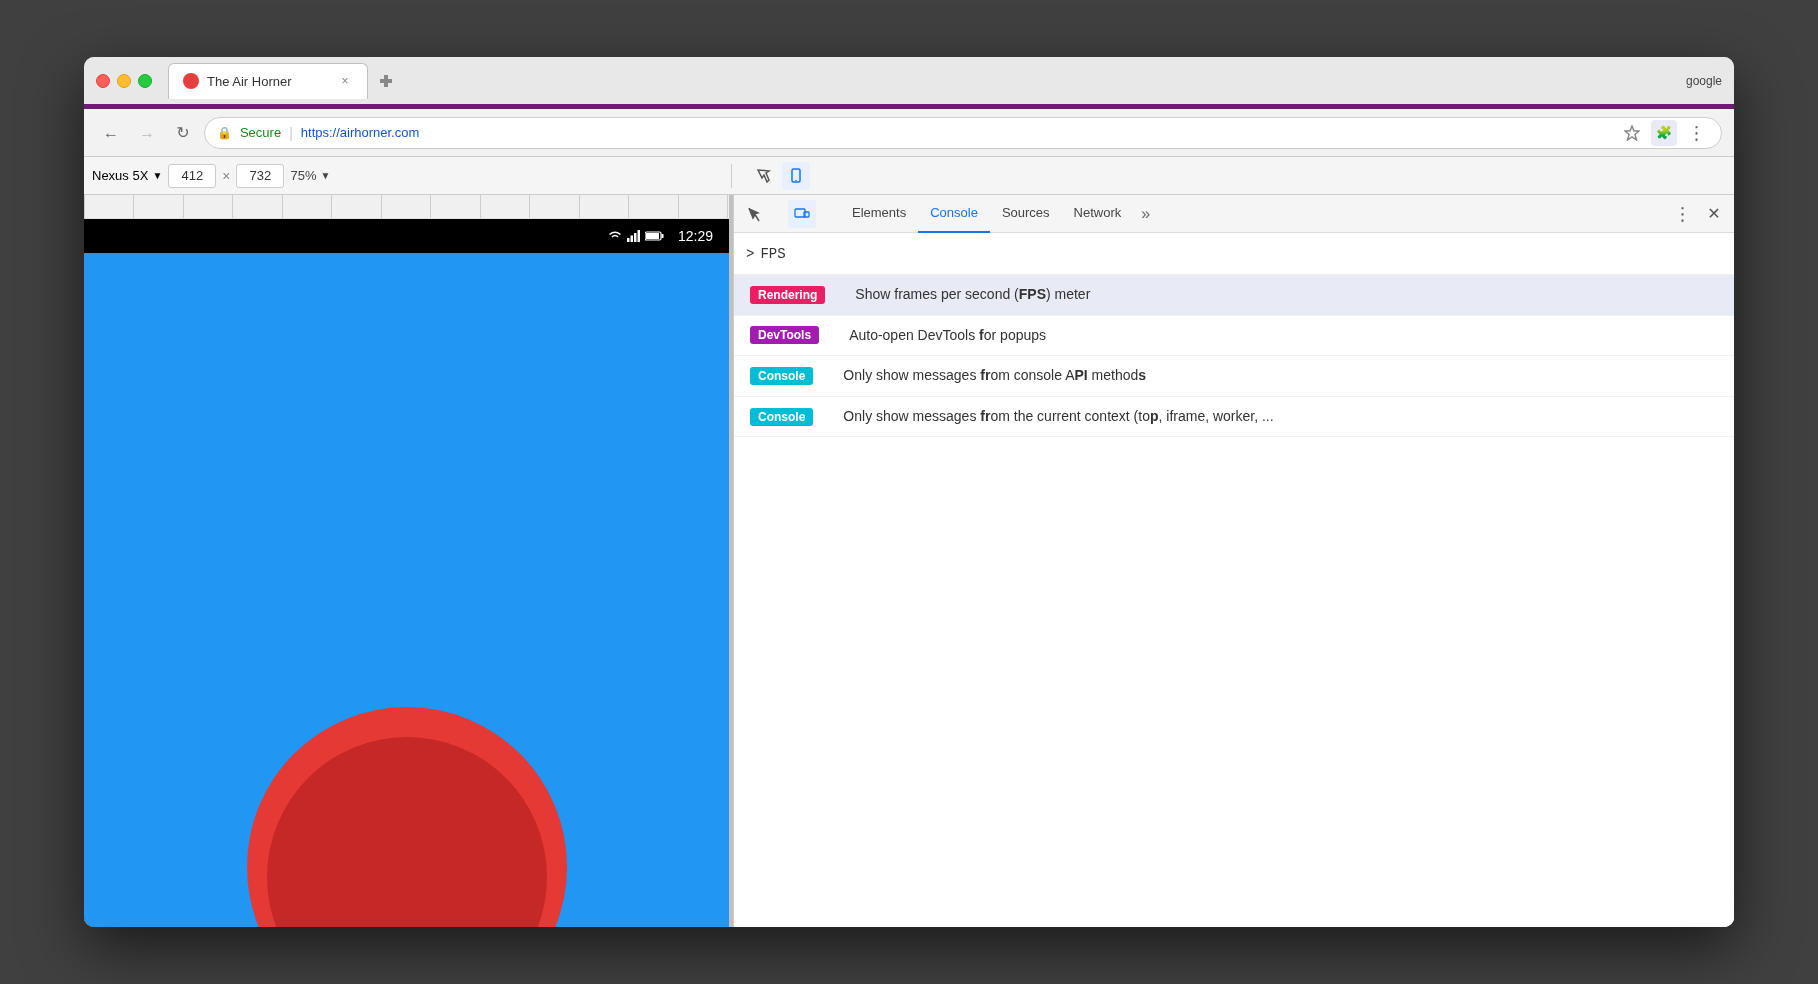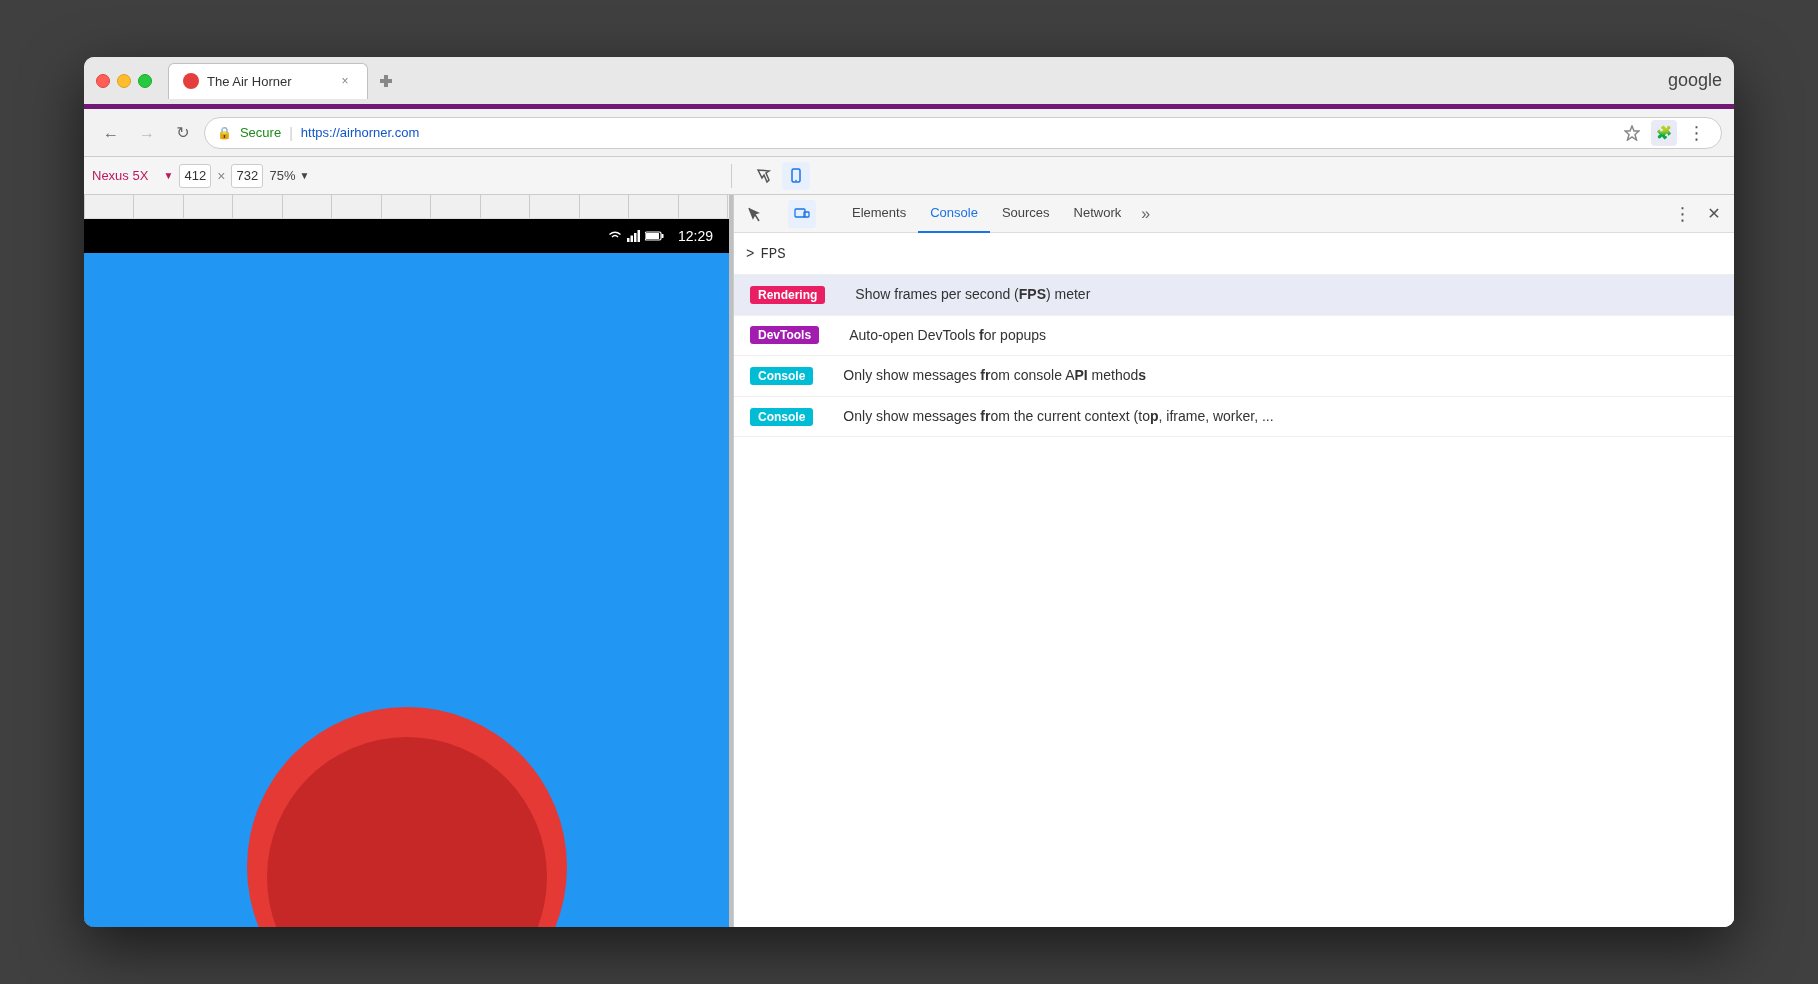--- a/index.html
+++ b/index.html
@@ -110,21 +110,21 @@
       align-items: center;
       justify-content: center;
       border-radius: 50%;
       color: #666;
       font-size: 18px;
       cursor: pointer;
     }
 
     .google-text {
       margin-left: auto;
-      font-size: 18px;
+      font-size: 12px;
       color: #444;
       font-weight: 400;
     }
 
     
     .nav-bar {
       background: #f2f2f2;
       height: 48px;
       display: flex;
       align-items: center;
@@ -216,28 +216,28 @@
       height: 38px;
       display: flex;
       align-items: center;
       padding: 0 8px;
       gap: 6px;
       border-bottom: 1px solid #ccc;
     }
 
     .device-name {
       font-size: 13px;
-      color: #be185d;
-      display: flex;
-      align-items: center;
-      gap: 15px;
+      color: #000000;
+      display: flex;
+      align-items: center;
+      gap: 4px;
     }
 
     .dim-input {
-      width: 32px;
+      width: 48px;
       height: 24px;
       border: 1px solid #ccc;
       border-radius: 3px;
       text-align: center;
       font-size: 13px;
       color: #333;
       background: white;
     }
 
     .dim-separator {

